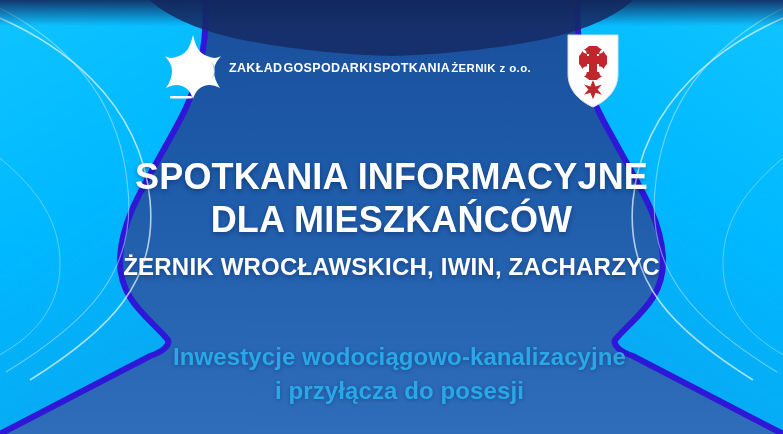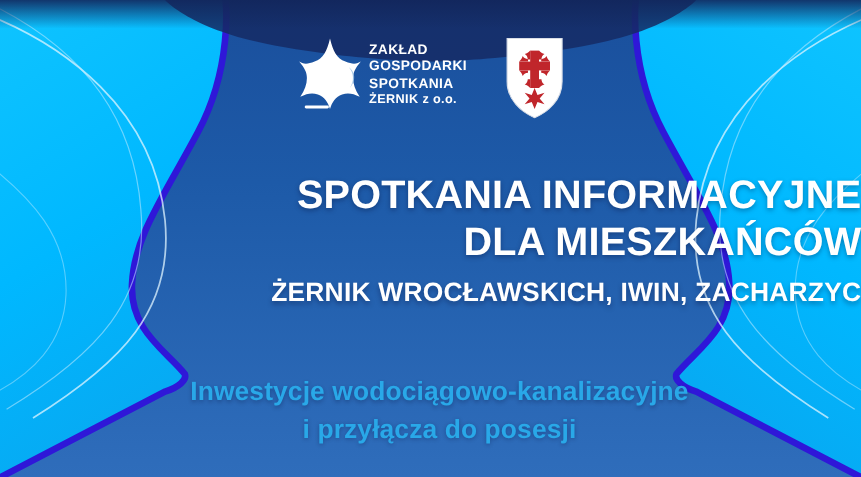--- a/index.html
+++ b/index.html
@@ -54,21 +54,21 @@
     align-items: center;
     gap: 7px;
   }
   .zgk-mark {
     width: 58px;
     height: 66px;
     flex: 0 0 auto;
   }
   .zgk-words {
     display: flex;
-    flex-direction: column;
+    flex-direction: row;
     justify-content: center;
     gap: 1px;
     padding-top: 2px;
   }
   .zgk-words span {
     color: #ffffff;
     font-size: 12.5px;
     font-weight: bold;
     letter-spacing: 0.35px;
     line-height: 14.5px;
@@ -82,21 +82,21 @@
     height: 74px;
     flex: 0 0 auto;
   }
 
   
   .headings {
     position: absolute;
     left: 0;
     top: 155px;
     width: 783px;
-    text-align: right;
+    text-align: center;
   }
   .title-line {
     color: #ffffff;
     font-size: 36px;
     font-weight: bold;
     letter-spacing: 0.2px;
     line-height: 43px;
     text-shadow: 0 2px 5px rgba(0,10,45,0.35);
     white-space: nowrap;
   }

